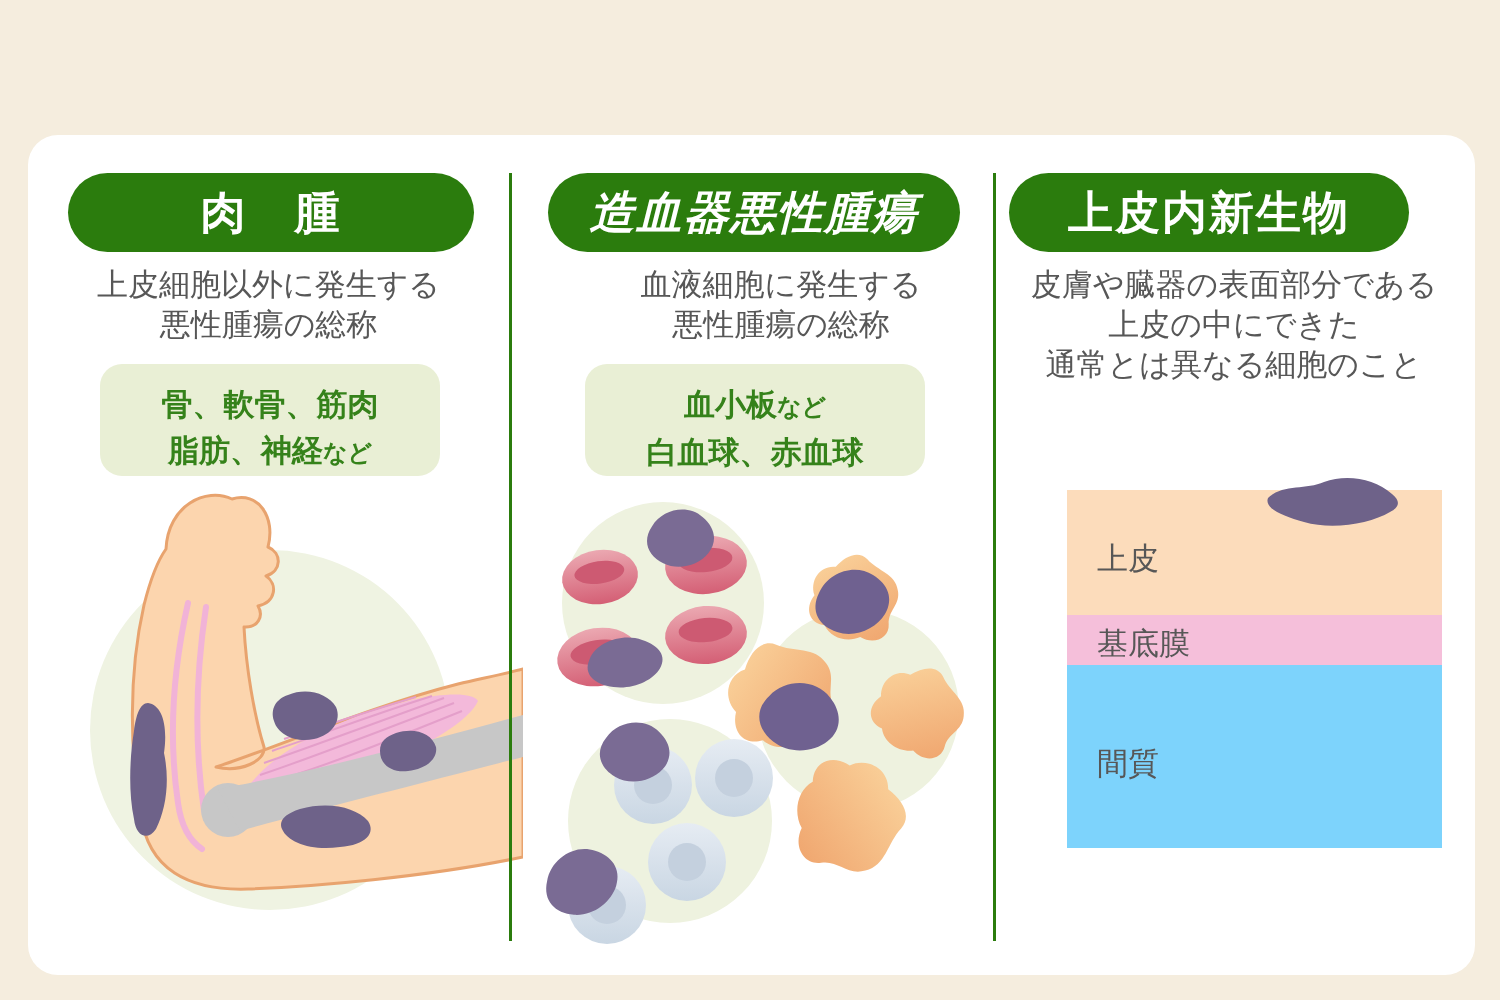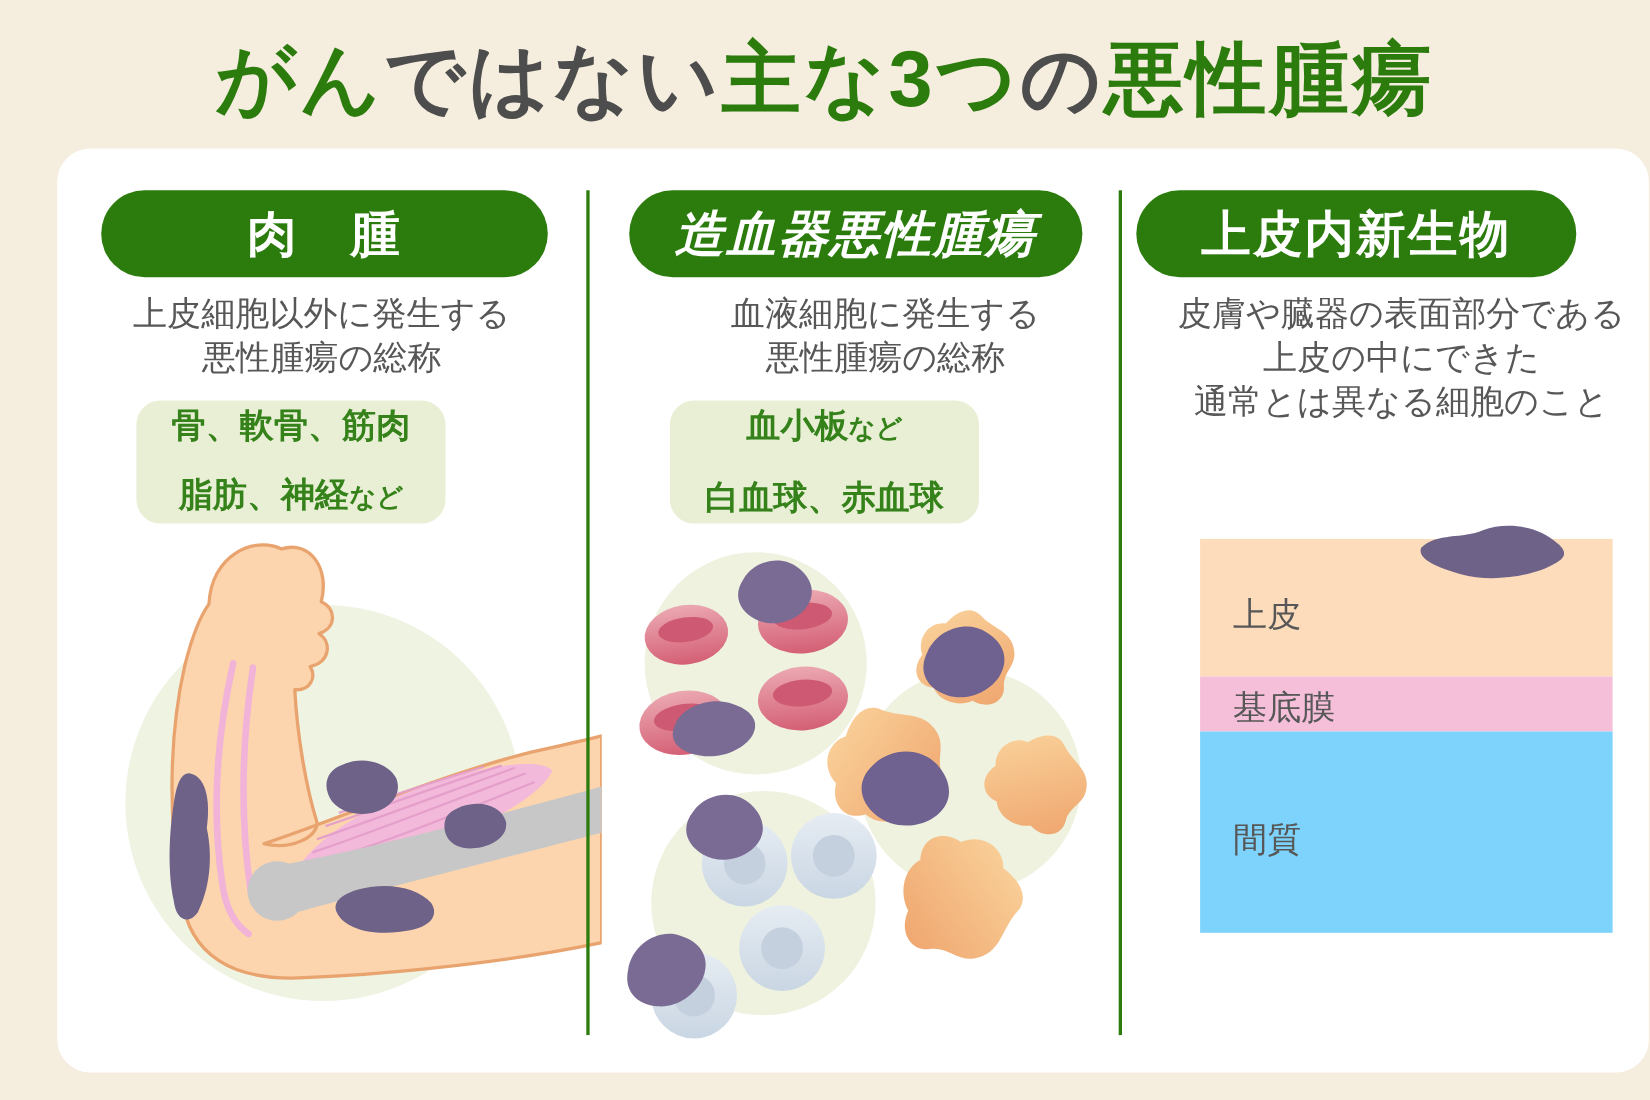--- a/index.html
+++ b/index.html
@@ -12,21 +12,21 @@
   .title{
     position:absolute;top:24px;left:0;width:1500px;
     text-align:center;font-size:72px;font-weight:900;letter-spacing:3px;
     white-space:nowrap;
   }
   .seg-green{color:#2b7c0d;}
   .seg-dark{color:#4d4d4d;}
   
   .card{
     position:absolute;left:28px;top:135px;width:1447px;height:840px;
-    background:#ffffff;border-radius:30px;margin-left:24px;
+    background:#ffffff;border-radius:30px;
   }
   .divider{
     position:absolute;top:38px;width:3px;height:768px;
     background:#2b7c0d;z-index:5;
   }
   #divider-1{left:481px;}
   #divider-2{left:965px;}
   
   .pill{
     position:absolute;top:38px;height:79px;border-radius:40px;
@@ -37,26 +37,26 @@
   #pill-1{left:40px;width:406px;}
   #pill-2{left:520px;width:412px;font-style:italic;}
   #pill-3{left:981px;width:400px;}
   
   .desc{
     position:absolute;top:130px;text-align:center;
     font-size:31px;line-height:40px;font-weight:500;color:#575757;
   }
   #desc-1{left:0;width:481px;}
   #desc-2{left:481px;width:484px;padding-left:30px;}
-  #desc-3{left:965px;width:482px;padding-left:16px;}
+  #desc-3{left:965px;width:482px;}
   
   .examples-box{
-    position:absolute;top:229px;width:281px;height:112px;border-radius:22px;
+    position:absolute;top:229px;width:340px;height:112px;border-radius:22px;
     background:#e9efd5;color:#35821a;
-    display:flex;flex-direction:column;align-items:center;justify-content:space-between;
+    display:flex;flex-direction:column;align-items:center;justify-content:flex-end;
     font-size:31px;line-height:46px;font-weight:600;white-space:nowrap;
   }
   #box-1{left:72px;}
   #box-2{left:557px;}
   .box-suffix{font-size:24px;font-weight:600;}
   
   .illus{position:absolute;z-index:2;}
   #arm-illus{left:20px;top:350px;}
   #cells-illus{left:502px;top:350px;}
   
@@ -73,23 +73,20 @@
   #label-epithelium{top:48px;}
   #label-basement{top:8px;}
   #label-stroma{top:78px;}
   .diagram-tumor{position:absolute;left:195px;top:-16px;z-index:3;}
 </style>
 </head>
 <body>
 
 <div id="canvas">
 
-  <div class="title">
-    <span class="seg-green">がん</span><span class="seg-dark">ではない</span><span class="seg-green">主な3つ</span><span class="seg-dark">の</span><span class="seg-green">悪性腫瘍</span>
-  </div>
 
   <div class="card">
 
     <div class="divider" id="divider-1"></div>
     <div class="divider" id="divider-2"></div>
 
     <div class="pill" id="pill-1">肉　腫</div>
     <div class="desc" id="desc-1">
       <div>上皮細胞以外に発生する</div>
       <div>悪性腫瘍の総称</div>

